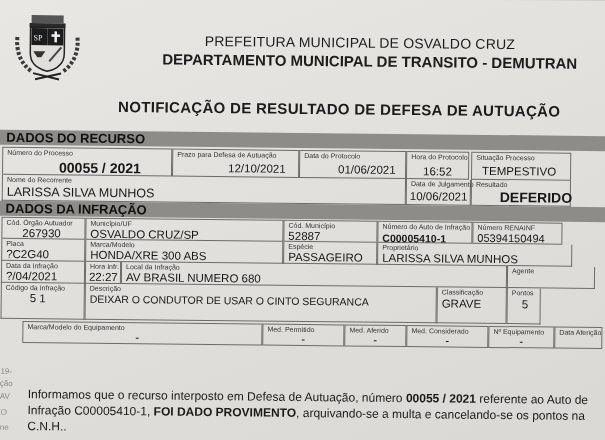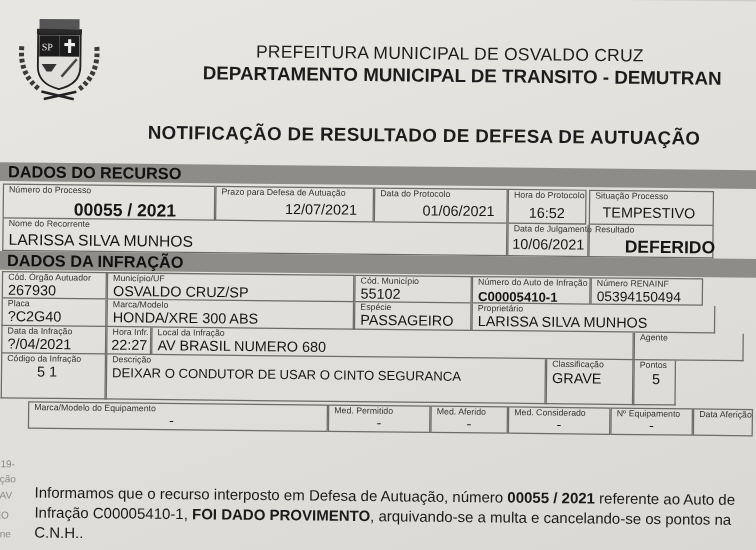--- a/index.html
+++ b/index.html
@@ -61,21 +61,21 @@
   <div class="hdr h3">NOTIFICAÇÃO DE RESULTADO DE DEFESA DE AUTUAÇÃO</div>
 
   <div class="band" style="top:135px;">DADOS DO RECURSO</div>
 
   <div class="cell" style="left:6px;top:152px;width:170px;height:28px;">
     <span class="lbl">Número do Processo</span>
     <span class="val bold" style="left:56px;top:11px;font-size:14px;">00055 / 2021</span>
   </div>
   <div class="cell" style="left:176px;top:152px;width:127px;height:28px;">
     <span class="lbl">Prazo para Defesa de Autuação</span>
-    <span class="val" style="left:55px;top:12px;">12/07/2021</span>
+    <span class="val" style="left:55px;top:12px;">12/10/2021</span>
   </div>
   <div class="cell" style="left:303px;top:152px;width:107px;height:28px;">
     <span class="lbl">Data do Protocolo</span>
     <span class="val" style="left:38px;top:12px;">01/06/2021</span>
   </div>
   <div class="cell" style="left:410px;top:152px;width:63px;height:28px;">
     <span class="lbl">Hora do Protocolo</span>
     <span class="val" style="left:16px;top:13px;">16:52</span>
   </div>
   <div class="cell" style="left:475px;top:152px;width:100px;height:28px;">
@@ -93,29 +93,29 @@
   </div>
   <div class="cell" style="left:475px;top:180px;width:100px;height:26px;border-top:none;">
     <span class="lbl">Resultado</span>
     <span class="val bold" style="left:28px;top:9px;font-size:14px;">DEFERIDO</span>
   </div>
 
   <div class="band" style="top:206px;">DADOS DA INFRAÇÃO</div>
 
   <div class="cell" style="left:6px;top:222px;width:84px;height:22px;">
     <span class="lbl">Cód. Órgão Autuador</span>
-    <span class="val" style="left:4px;top:9px;">267930</span>
+    <span class="val" style="left:20px;top:9px;">267930</span>
   </div>
   <div class="cell" style="left:90px;top:222px;width:198px;height:22px;">
     <span class="lbl">Município/UF</span>
     <span class="val" style="left:4px;top:9px;">OSVALDO CRUZ/SP</span>
   </div>
   <div class="cell" style="left:288px;top:222px;width:94px;height:22px;">
     <span class="lbl">Cód. Município</span>
-    <span class="val" style="left:4px;top:9px;">55102</span>
+    <span class="val" style="left:4px;top:9px;">52887</span>
   </div>
   <div class="cell" style="left:382px;top:222px;width:95px;height:22px;">
     <span class="lbl">Número do Auto de Infração</span>
     <span class="val bold" style="left:4px;top:10px;font-size:10.5px;">C00005410-1</span>
   </div>
   <div class="cell" style="left:477px;top:222px;width:90px;height:22px;">
     <span class="lbl">Número RENAINF</span>
     <span class="val" style="left:4px;top:9px;font-size:11px;">05394150494</span>
   </div>
 

